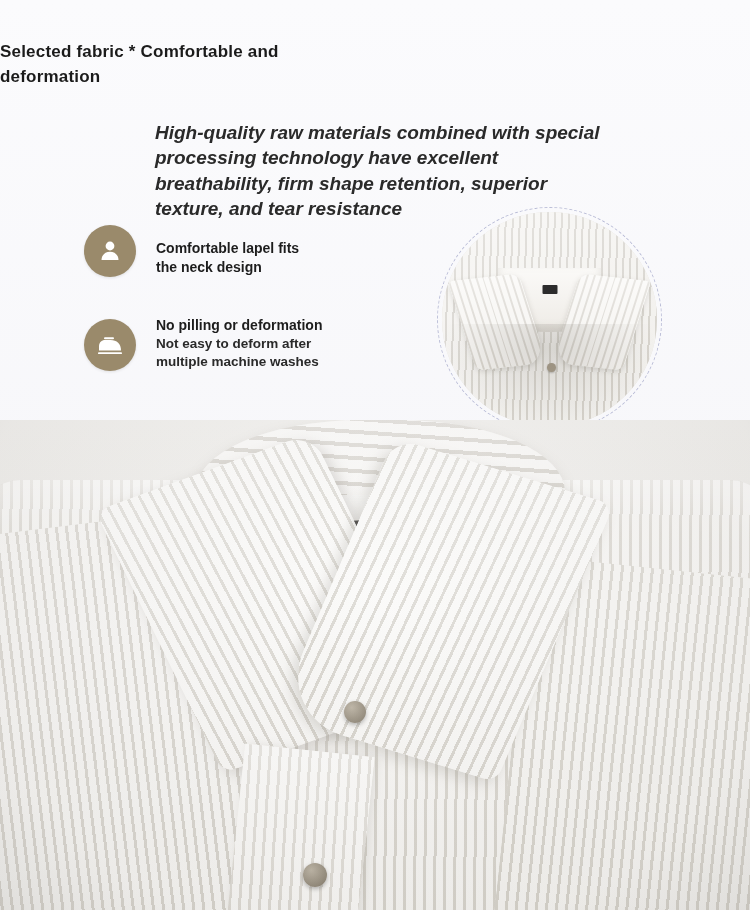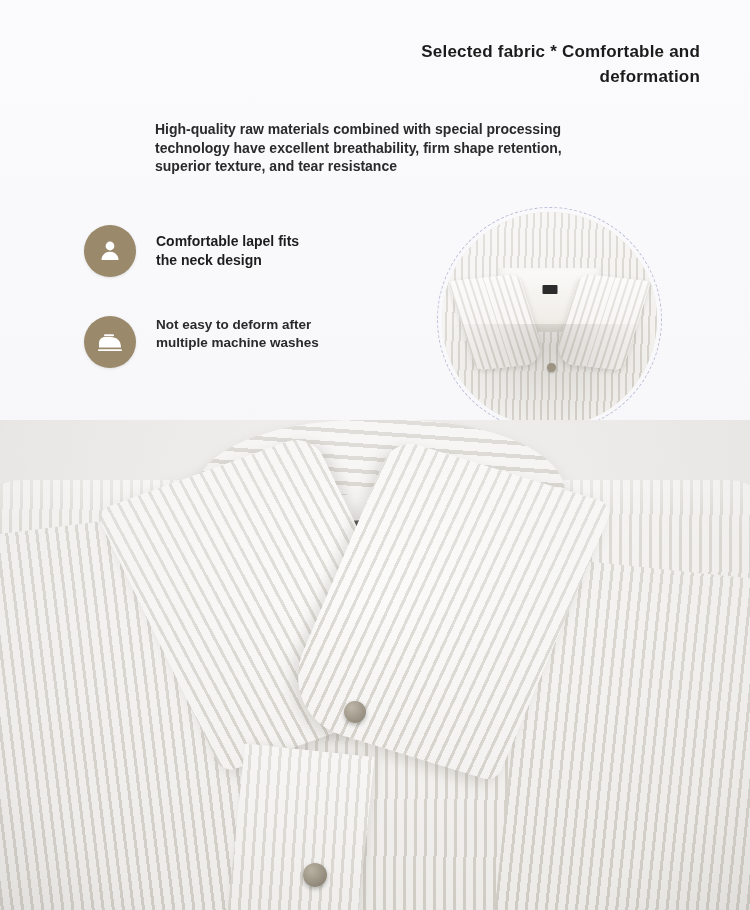--- a/index.html
+++ b/index.html
@@ -21,46 +21,47 @@
     background: linear-gradient(180deg, #fbfbfd 0%, #f7f7fa 55%, #f4f4f7 100%);
     overflow: hidden;
   }
 
   
   .headline {
     position: absolute;
     top: 40px;
     left: 0;
     width: 700px;
-    text-align: right;
+    text-align: left;
     font-size: 17px;
     font-weight: bold;
     color: #1b1b1b;
     line-height: 1.45;
     letter-spacing: 0.2px;
   }
   .headline .line2 { display: block; }
 
   
   .intro {
     position: absolute;
     top: 120px;
     left: 155px;
     width: 445px;
-    font-size: 14px;
+    font-size: 19px;
     font-weight: bold;
     color: #2a2a2a;
     line-height: 1.33;
+    font-style: italic;
   }
 
   
   .feature {
     position: absolute;
     display: flex;
-    align-items: flex-start;
+    align-items: flex-end;
   }
   .feature-1 { top: 225px; left: 84px; }
   .feature-2 { top: 316px; left: 84px; }
 
   .badge {
     width: 52px;
     height: 52px;
     border-radius: 50%;
     background: #9a8a6b;
     flex: 0 0 52px;
@@ -365,20 +366,21 @@
 
   <div class="feature feature-2">
     <div class="badge">
       <svg width="30" height="26" viewBox="0 0 30 26" aria-hidden="true">
         <path d="M4 18.5h22c0-6.6-4.1-10.5-10.5-10.5H10c-3.3 0-6 2.6-6 6z" fill="#ffffff"></path>
         <rect x="9" y="5.2" width="10" height="2.1" rx="1" fill="#ffffff"></rect>
         <rect x="3" y="20.2" width="24" height="1.9" rx="0.9" fill="#ffffff"></rect>
       </svg>
     </div>
     <div class="feature-text">
+      <div class="ftitle">No pilling or deformation</div>
       <div class="fsub">Not easy to deform after
 multiple machine washes</div>
     </div>
   </div>
 
   <div class="inset-circle">
     <div class="inset-inner">
       <div class="mini-collar"></div>
       <div class="mini-neck"></div>
       <div class="mini-point-l"></div>

